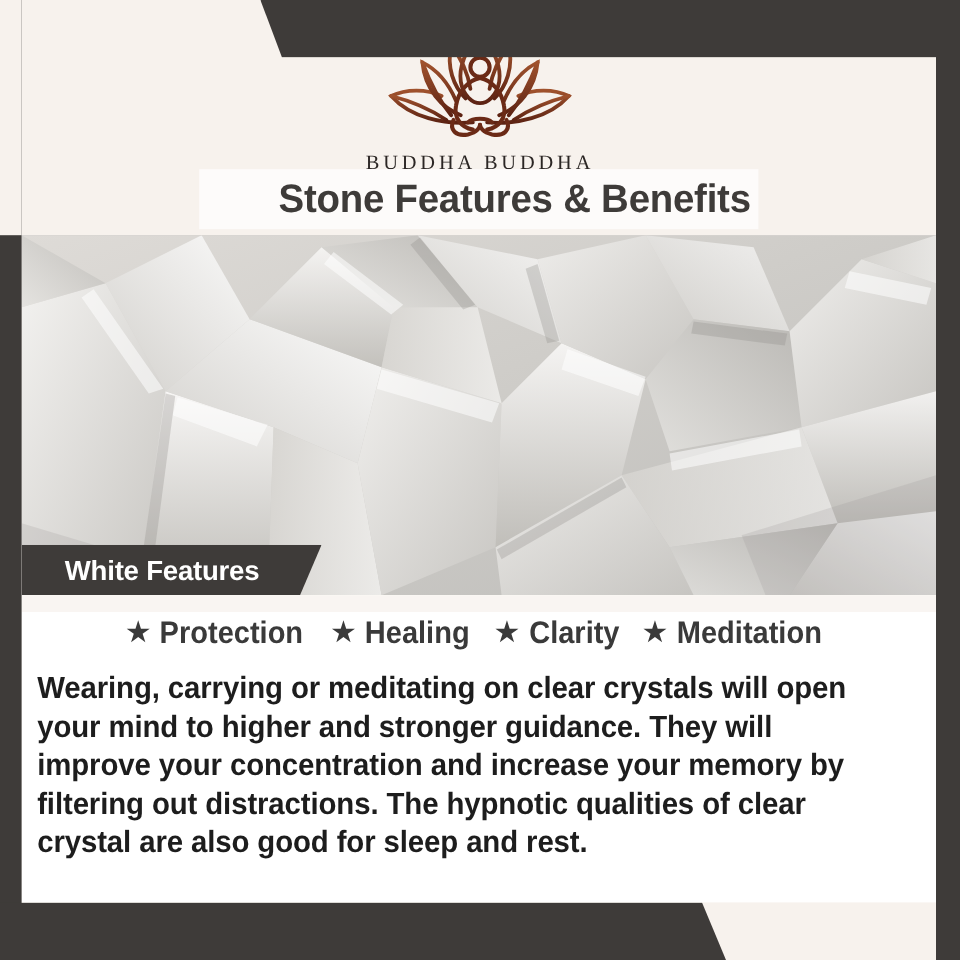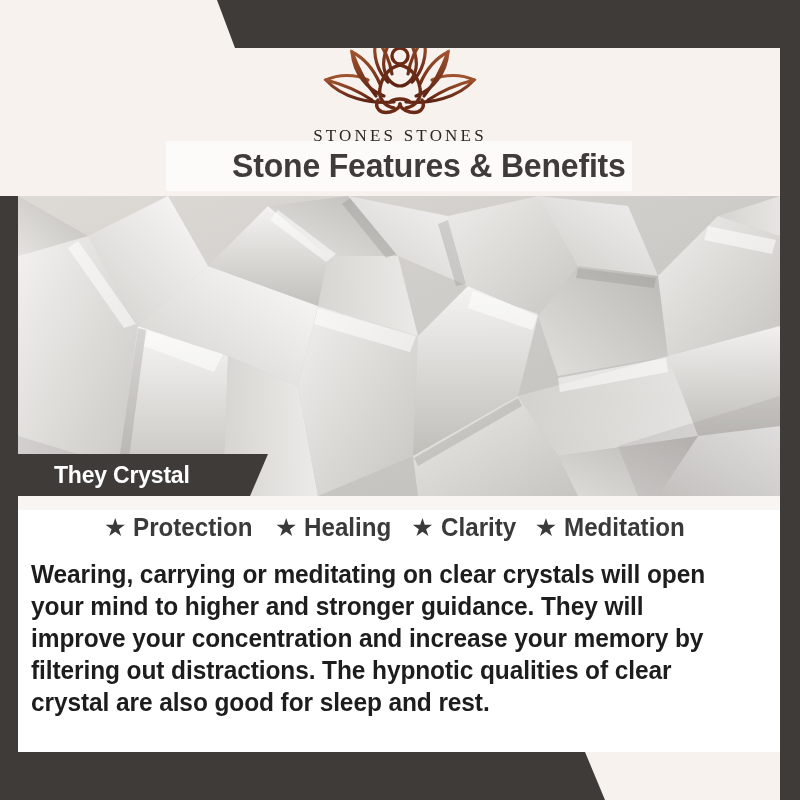--- a/index.html
+++ b/index.html
@@ -265,21 +265,21 @@
 
           <path d="M88 47 C 78 49, 70 58, 68 70 C 66 80, 72 88, 82 90"></path>
           <path d="M88 47 C 98 49, 106 58, 108 70 C 110 80, 104 88, 94 90"></path>
 
           <path d="M66 82 C 62 90, 68 96, 78 94 C 86 92, 88 88, 88 86"></path>
           <path d="M110 82 C 114 90, 108 96, 98 94 C 90 92, 88 88, 88 86"></path>
 
           <path d="M78 84 C 82 80, 94 80, 98 84"></path>
         </g>
       </svg>
-      <span class="logo-text">STONES STONES</span>
+      <span class="logo-text">BUDDHA BUDDHA</span>
     </div>
 
     <div class="title-panel">
       <div class="title-text">Stone Features &amp; Benefits</div>
     </div>
   </div>
 
   <div class="photo">
     <svg viewBox="0 0 762 300" preserveAspectRatio="none">
       <defs>
@@ -356,21 +356,21 @@
         <polygon points="396,262 500,202 504,210 400,270" fill="#8e8c88"></polygon>
         <polygon points="560,72 638,82 636,92 558,82" fill="#8e8c88"></polygon>
       </g>
       <g opacity="0.22">
         <polygon points="0,240 200,300 0,300" fill="#9a9894"></polygon>
         <polygon points="600,250 762,200 762,300 620,300" fill="#9a9894"></polygon>
       </g>
     </svg>
 
     <div class="stone-label">
-      <span>They Crystal</span>
+      <span>White Features</span>
     </div>
   </div>
 
   <div class="content">
     <div class="content-tint"></div>
 
     <div class="benefits">
       <div class="benefit">
         <span class="star">★</span>
         <span class="blabel">Protection</span>

